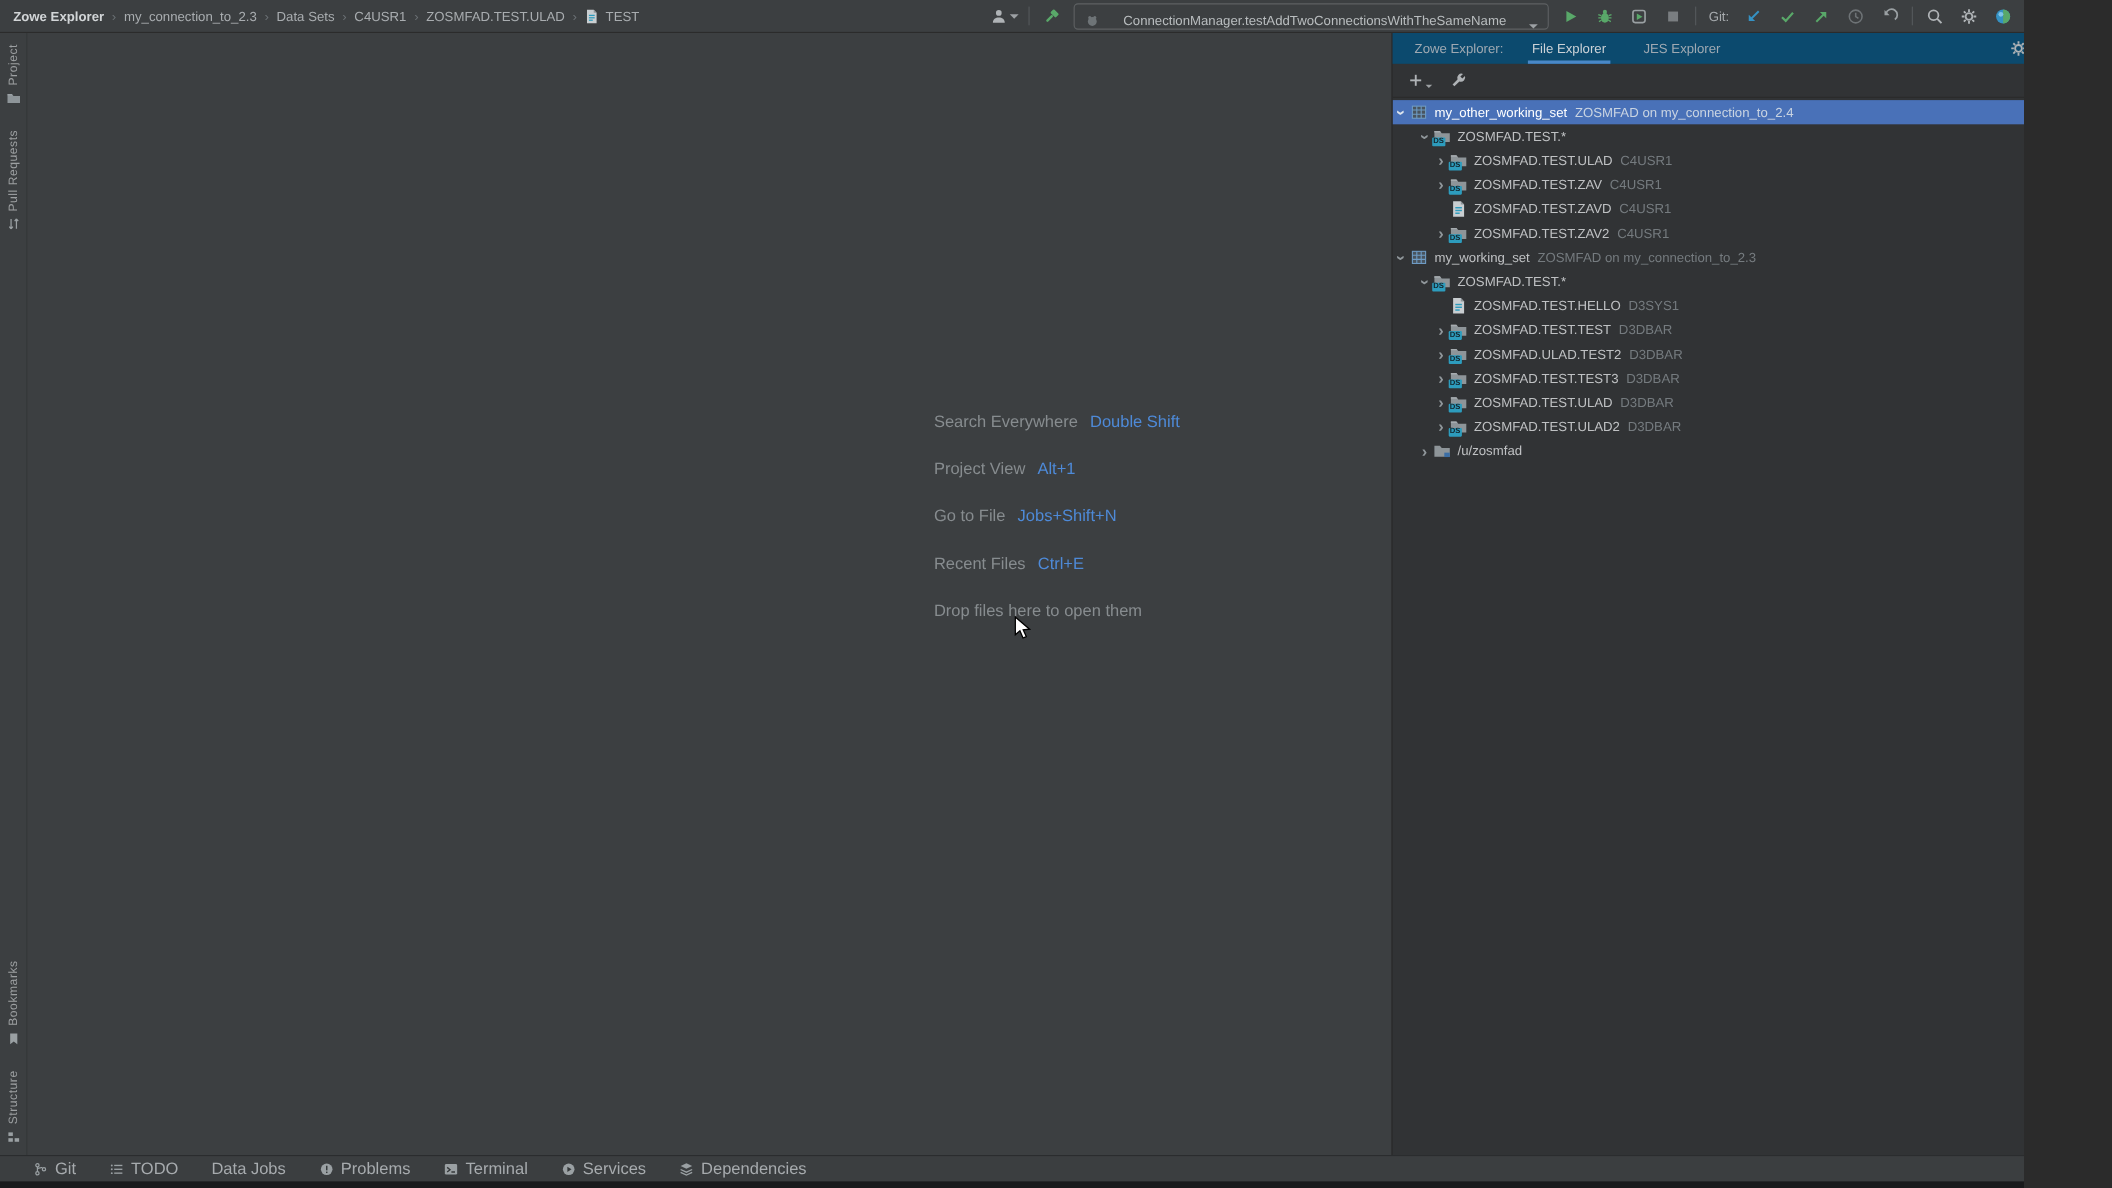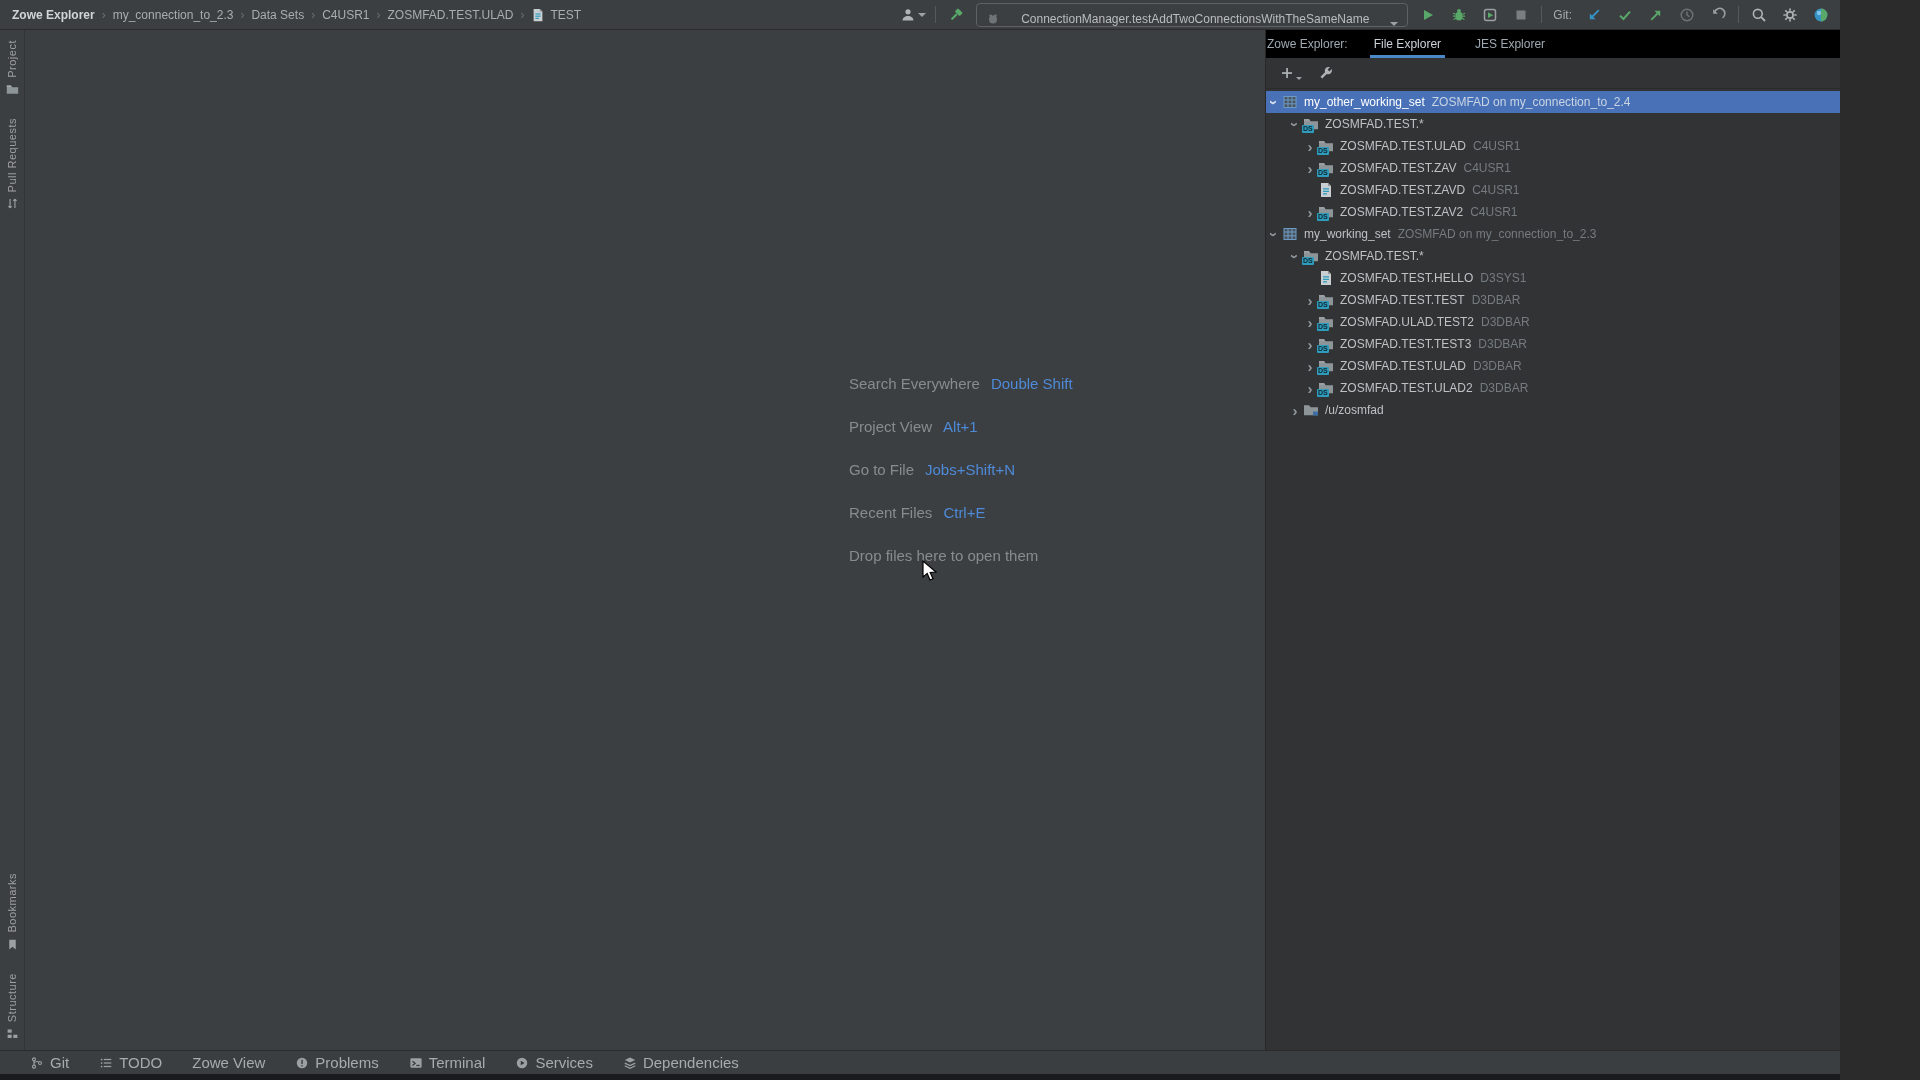--- a/index.html
+++ b/index.html
@@ -49,22 +49,22 @@
   .shortcuts{position:absolute;left:849px;top:362px}
   .sline{height:43px;display:flex;align-items:center;gap:11px;font-size:15px}
   .slabel{color:#878c8f}
   .skeys{color:#4e8ad8}
   .drop-hint{color:#878c8f}
   .cursor{position:absolute;left:922px;top:560px;width:18px;height:22px}
 
   
   .panel{position:absolute;left:1265px;top:30px;width:628px;bottom:30px;background:#313335;
          border-left:1px solid #282828;display:flex;flex-direction:column;box-sizing:border-box}
-  .panel-header{height:28px;flex:none;background:#000000;display:flex;align-items:center;
-                padding:0 1px;font-size:12px;color:#9fa9b2}
+  .panel-header{height:28px;flex:none;background:#0c4a6e;display:flex;align-items:center;
+                padding:0 20px;font-size:12px;color:#9fa9b2}
   .panel-title{margin-right:22px}
   .ptab{position:relative;height:28px;display:flex;align-items:center;padding:0 4px;margin-right:26px;color:#9fa9b2}
   .ptab.active{color:#ccd2d7}
   .ptab.active:after{content:"";position:absolute;left:0;right:0;bottom:0;height:3px;background:#4a88c7}
   .panel-header .hspacer{flex:1}
   .hicon{margin-left:14px;display:flex;align-items:center}
   .panel-tools{height:30px;flex:none;display:flex;align-items:center;gap:16px;padding:0 13px;
                border-bottom:1px solid #2b2b2b}
   .plus-wrap{display:flex;align-items:flex-end;gap:1px}
   .mini-caret{width:0;height:0;border-left:3px solid transparent;border-right:3px solid transparent;
@@ -651,21 +651,21 @@
         </svg>
       <span>Git</span>
     </span>
     <span class="sb-item">
       <svg class="i14">
           <use href="#sy-todo"></use>
         </svg>
       <span>TODO</span>
     </span>
     <span class="sb-item">
-      <span>Zowe View</span>
+      <span>Data Jobs</span>
     </span>
     <span class="sb-item">
       <svg class="i14">
           <use href="#sy-problem"></use>
         </svg>
       <span>Problems</span>
     </span>
     <span class="sb-item">
       <svg class="i14">
           <use href="#sy-terminal"></use>

